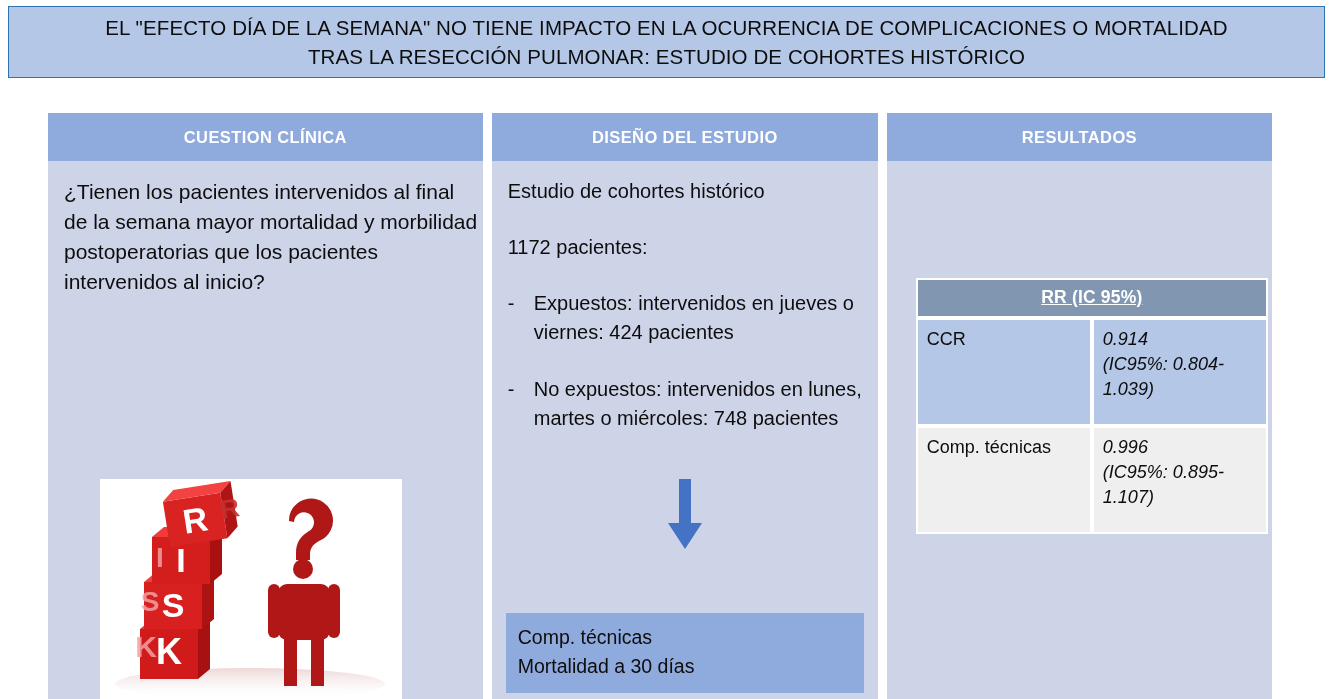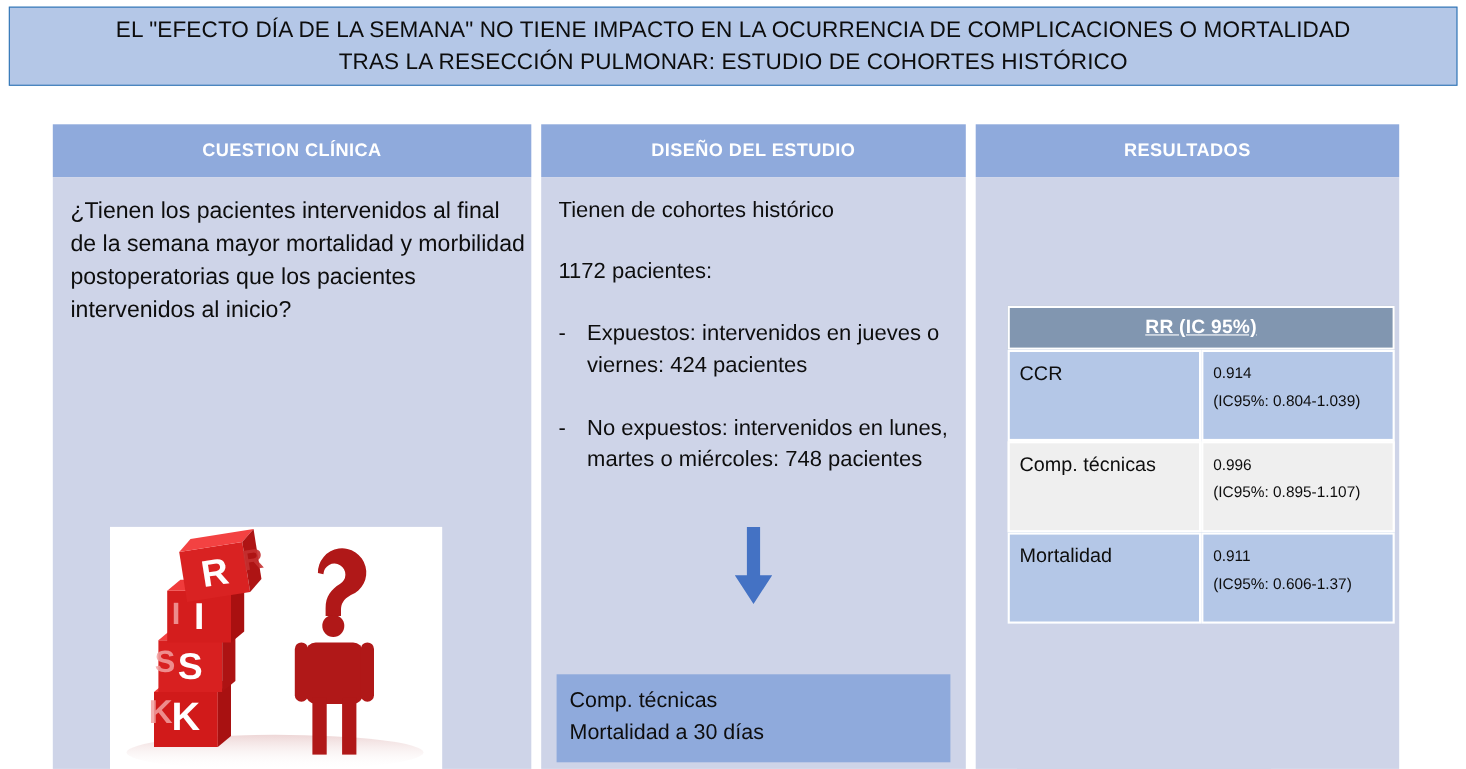--- a/index.html
+++ b/index.html
@@ -170,25 +170,26 @@
   .rr-row-a td { background: #b4c7e7; }
   .rr-row-b td { background: #efefef; }
   .rr-label {
     width: 137px;
     font-size: 18px;
     line-height: 25px;
     padding: 7px 6px 22px 9px;
     color: #0d0d0d;
   }
   .rr-value {
-    font-size: 14px;
+    font-size: 18px;
     line-height: 25px;
     padding: 7px 6px 22px 9px;
     color: #0d0d0d;
     white-space: pre-line;
+    font-style: italic;
   }
 </style>
 </head>
 <body>
 
 <div class="title-banner">
   <div class="title-text">EL "EFECTO DÍA DE LA SEMANA" NO TIENE IMPACTO EN LA OCURRENCIA DE COMPLICACIONES O MORTALIDAD
 TRAS LA RESECCIÓN PULMONAR: ESTUDIO DE COHORTES HISTÓRICO</div>
 </div>
 
@@ -257,21 +258,21 @@
           </g>
         </svg>
       </div>
     </div>
   </div>
 
   <div class="col col-2">
     <div class="col-head">DISEÑO DEL ESTUDIO</div>
     <div class="col-body">
 
-      <p class="ds-line">Tienen de cohortes histórico</p>
+      <p class="ds-line">Estudio de cohortes histórico</p>
       <div class="ds-gap"></div>
       <p class="ds-line">1172 pacientes:</p>
       <div class="ds-gap"></div>
 
       <div class="bullet-row">
         <span class="bullet-dash">-</span>
         <span class="bullet-body">Expuestos: intervenidos en jueves o viernes: 424 pacientes</span>
       </div>
       <div class="ds-gap"></div>
       <div class="bullet-row">
@@ -306,23 +307,18 @@
           <tr class="rr-row-a">
             <td class="rr-label">CCR</td>
             <td class="rr-value">0.914
 (IC95%: 0.804-1.039)</td>
           </tr>
           <tr class="rr-row-b">
             <td class="rr-label">Comp. técnicas</td>
             <td class="rr-value">0.996
 (IC95%: 0.895-1.107)</td>
           </tr>
-          <tr class="rr-row-a">
-            <td class="rr-label">Mortalidad</td>
-            <td class="rr-value">0.911
-(IC95%: 0.606-1.37)</td>
-          </tr>
         </tbody>
       </table>
     </div>
   </div>
 
 </div>
 
 </body></html>

